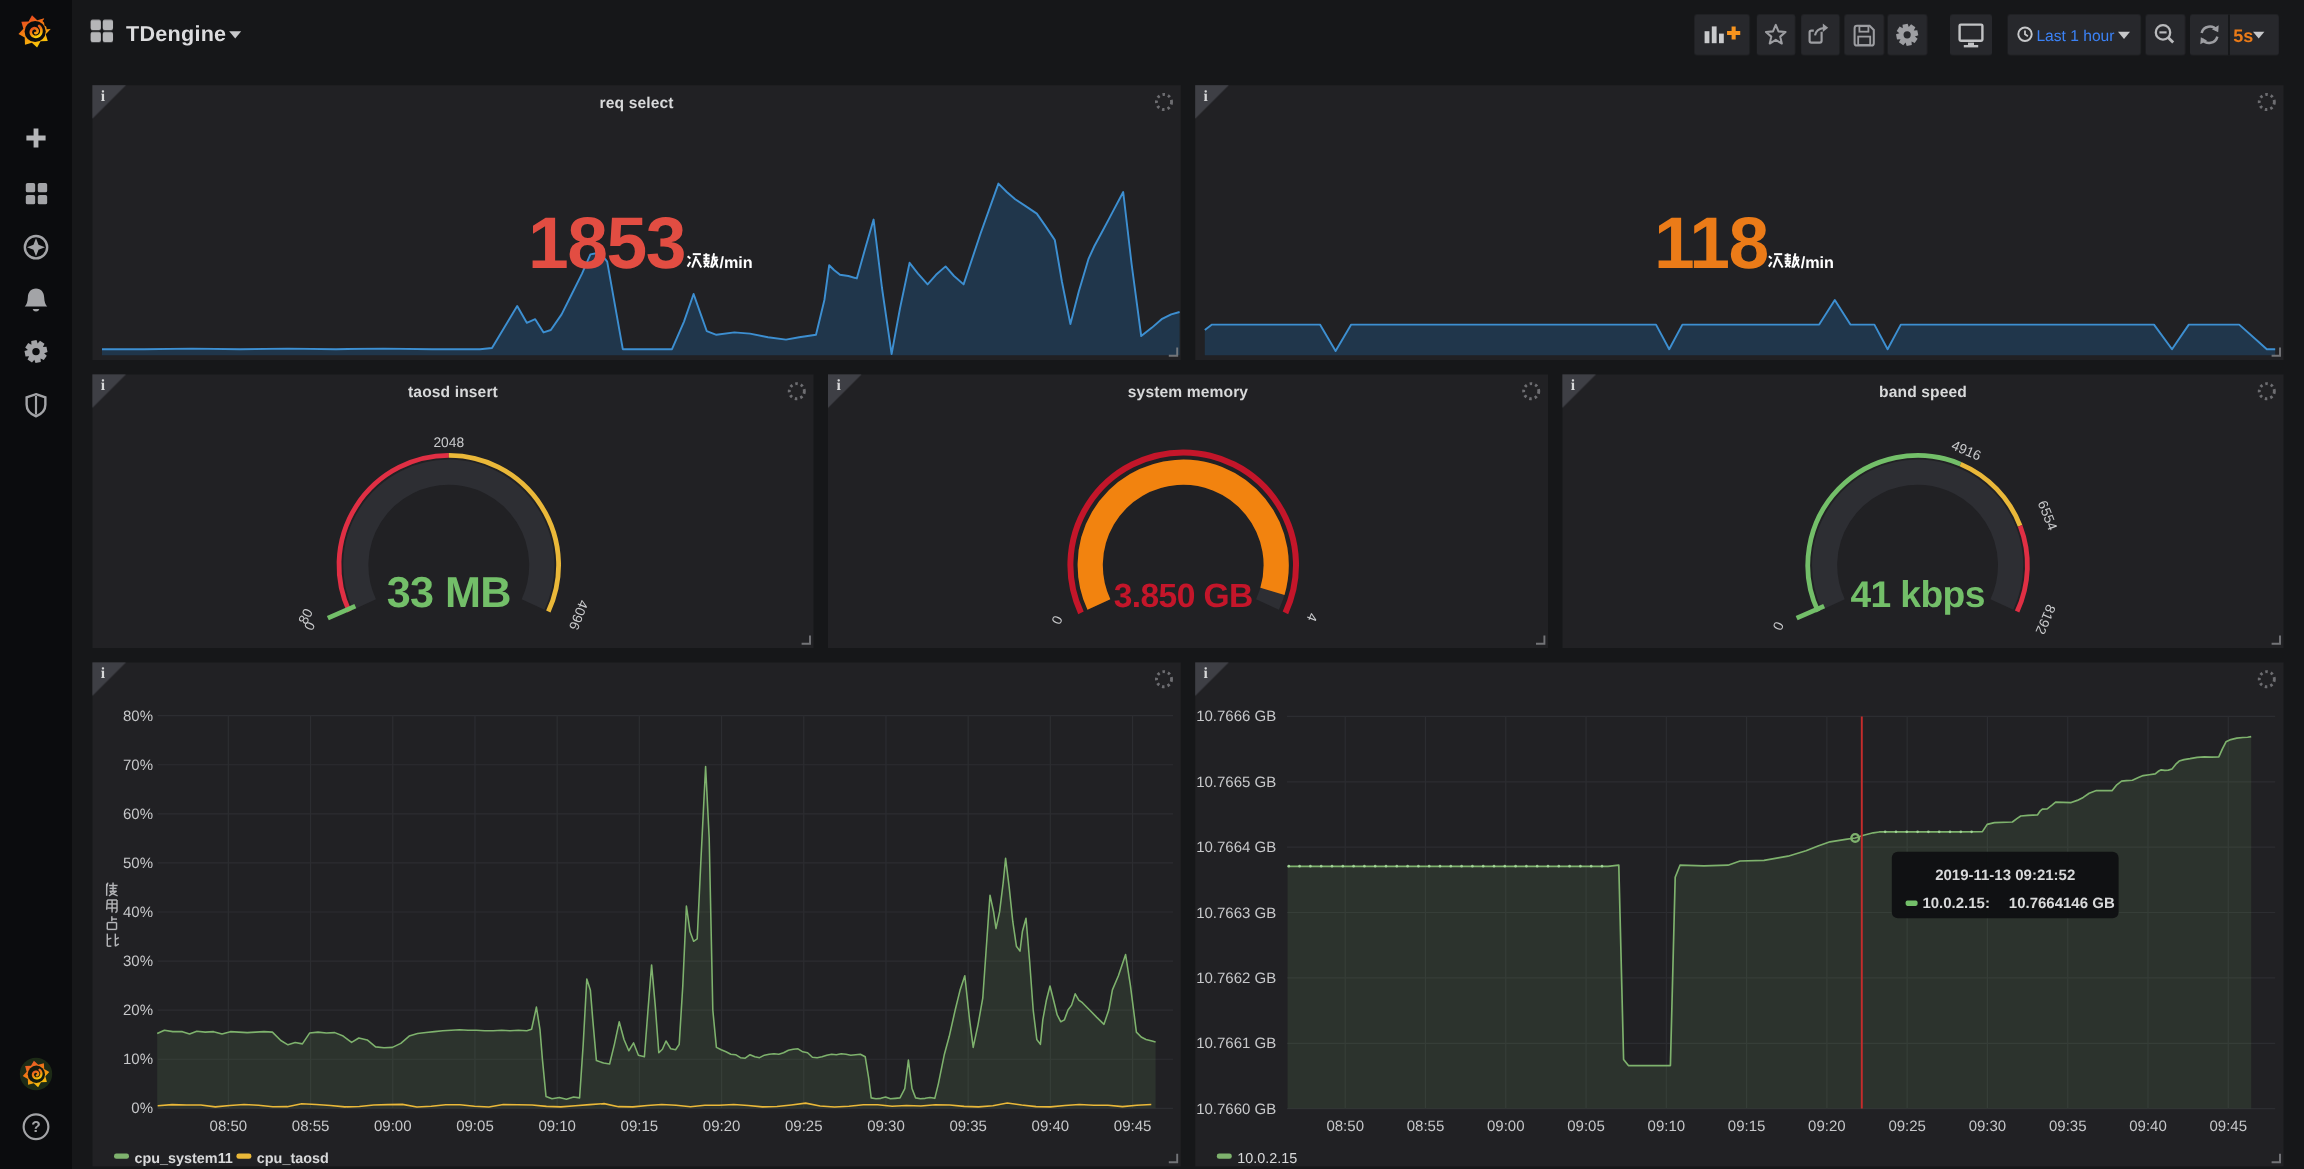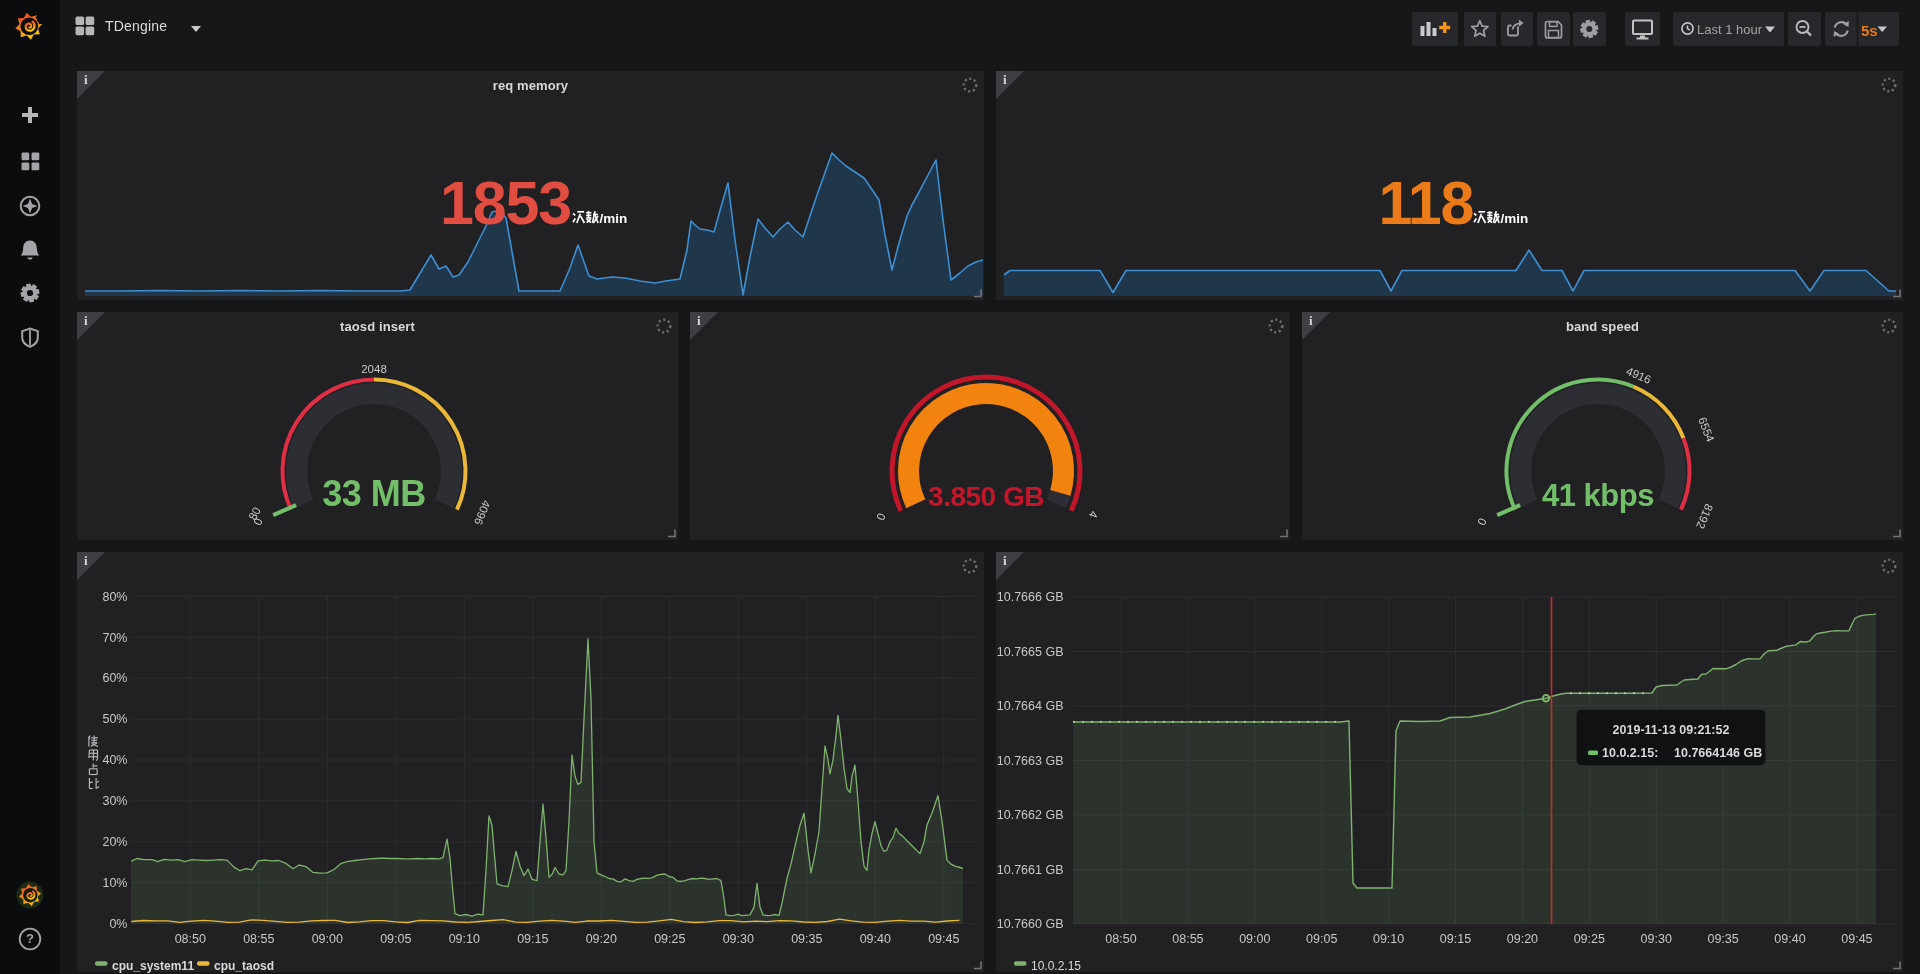--- a/index.html
+++ b/index.html
@@ -35,21 +35,21 @@
 <path d="M36.5 16.2 A 11.5 11.5 0 0 1 40.6 24.2" fill="none" stroke="#0b0c0e" stroke-width="3.4"></path>
 <path d="M32.57 21.63 L33.42 22.53 L34.04 23.56 L34.41 24.69 L34.53 25.84 L34.39 26.97 L34.02 28.02 L33.44 28.94 L32.69 29.69 L31.82 30.25 L30.86 30.60 L29.88 30.72 L28.92 30.63 L28.03 30.34 L27.24 29.87 L26.59 29.26 L26.11 28.54 L25.80 27.75 L25.68 26.94 L25.74 26.14 L25.97 25.41 L26.34 24.76 L26.83 24.23 L27.41 23.83 L28.03 23.58 L28.68 23.48 L29.30 23.53 L29.88 23.70 L30.38 23.99 L30.78 24.37 L31.08 24.81 L31.26 25.28 L31.33 25.76 L31.29 26.21 L31.15 26.63 L30.93 26.97 L30.65 27.25 L30.34 27.43 L30.01 27.53 L29.69 27.55 L29.40 27.50" fill="none" stroke="url(#glog)" stroke-width="2.2" stroke-linecap="round"></path>
 </g>
   </svg>
 <svg style="left:75px;top:16px" width="20" height="20" viewBox="0 0 20 20">
     <rect x="0.5" y="0.5" width="8.6" height="8.6" rx="1.6" fill="#b5b6b8"></rect>
     <rect x="10.6" y="0.5" width="8.6" height="8.6" rx="1.6" fill="#b5b6b8"></rect>
     <rect x="0.5" y="10.6" width="8.6" height="8.6" rx="1.6" fill="#b5b6b8"></rect>
     <rect x="10.6" y="10.6" width="8.6" height="8.6" rx="1.6" fill="#b5b6b8"></rect>
   </svg>
-<div style="position:absolute;left:105px;top:18px;font-size:14px;font-weight:400;color:#dcdcde;letter-spacing:0.2px">TDengine</div>
+<div style="position:absolute;left:105px;top:18px;font-size:18px;font-weight:700;color:#dcdcde;letter-spacing:0.2px">TDengine</div>
 <svg style="left:190px;top:25px" width="12" height="8" viewBox="0 0 12 8">
     <path d="M1 1 L11 1 L6 7 Z" fill="#c7c8ca"></path>
   </svg>
 <svg style="left:0;top:0" width="60" height="974" viewBox="0 0 60 974">
     <path d="M28 107 h4 v6 h6 v4 h-6 v6 h-4 v-6 h-6 v-4 h6 Z" fill="#b5b6b8"></path>
     <rect x="21.5" y="152.5" width="7.8" height="7.8" rx="1.4" fill="#a3a4a7"></rect>
     <rect x="31.5" y="152.5" width="7.8" height="7.8" rx="1.4" fill="#a3a4a7"></rect>
     <rect x="21.5" y="162.5" width="7.8" height="7.8" rx="1.4" fill="#a3a4a7"></rect>
     <rect x="31.5" y="162.5" width="7.8" height="7.8" rx="1.4" fill="#a3a4a7"></rect>
     <circle cx="30" cy="206" r="9.3" fill="none" stroke="#a3a4a7" stroke-width="2"></circle>
@@ -104,26 +104,26 @@
     <circle cx="1802.5" cy="27" r="6" fill="none" stroke="#b9babc" stroke-width="1.9"></circle>
     <line x1="1799.5" y1="27" x2="1805.5" y2="27" stroke="#b9babc" stroke-width="1.8"></line>
     <line x1="1807" y1="31.5" x2="1811" y2="35.5" stroke="#b9babc" stroke-width="2.4"></line>
     <path d="M1847.3 25.3 a7 7 0 0 0 -12.6 2.2" fill="none" stroke="#9d9ea2" stroke-width="2.1"></path>
     <path d="M1848.9 21.1 l-0.4 5.8 -5.2 -2.6 Z" fill="#9d9ea2"></path>
     <path d="M1835.2 32.7 a7 7 0 0 0 12.6 -2.2" fill="none" stroke="#9d9ea2" stroke-width="2.1"></path>
     <path d="M1833.6 36.9 l0.4 -5.8 5.2 2.6 Z" fill="#9d9ea2"></path>
     <line x1="1857.5" y1="12" x2="1857.5" y2="46" stroke="#161719" stroke-width="1.5"></line>
     <path d="M1877.5 26.5 h9.5 l-4.75 5.6 Z" fill="#c7c8ca"></path>
   </svg>
-<div style="position:absolute;left:1697px;top:22px;font-size:13px;color:#a3a3a3;font-weight:500">Last 1 hour</div>
+<div style="position:absolute;left:1697px;top:22px;font-size:13px;color:#3b82f6;font-weight:500">Last 1 hour</div>
 <div style="position:absolute;left:1861px;top:21.5px;font-size:15px;color:#eb7b18;font-weight:700">5s</div>
 <div class="panel" style="left:77px;top:71px;width:907px;height:229px">
     <div class="icorner"></div>
     <div class="ilett">i</div>
-    <div class="ptitle">req memory</div>
+    <div class="ptitle">req select</div>
     <svg style="left:0;top:0" width="907" height="229" viewBox="0 0 907 229">
       <polygon points="8.0,220.0 43.0,220.0 83.0,219.5 123.0,220.0 163.0,219.5 203.0,220.0 243.0,219.5 283.0,220.0 323.0,220.0 333.0,219.0 354.0,184.0 362.0,198.0 369.0,195.0 376.0,206.0 382.0,204.0 391.0,191.0 399.0,175.0 408.0,157.0 415.0,141.0 420.0,140.0 425.0,142.0 429.0,147.0 442.0,220.0 463.0,220.0 483.0,220.0 493.0,197.0 501.0,174.0 507.0,191.0 512.0,205.0 520.0,208.0 535.0,206.0 548.0,207.0 563.0,210.0 578.0,212.0 589.0,210.0 603.0,208.0 610.0,179.0 614.0,150.0 618.0,154.0 623.0,158.0 630.0,159.0 637.0,161.0 644.0,136.0 651.0,112.0 658.0,169.0 666.0,224.0 673.0,186.0 681.0,148.0 688.0,157.0 696.0,166.0 703.0,158.0 711.0,151.0 718.0,159.0 726.0,166.0 740.0,124.0 755.0,82.0 762.0,89.0 769.0,95.0 778.0,101.0 787.0,107.0 794.0,117.0 800.0,126.0 802.0,129.0 808.0,164.0 815.0,199.0 822.0,172.0 830.0,145.0 835.0,134.0 841.0,123.0 850.0,106.0 859.0,89.0 866.0,149.0 874.0,209.0 883.0,202.0 891.0,195.0 899.0,191.0 906.0,189.0 906.0,225 8.0,225" fill="rgba(31,120,193,0.25)"></polygon>
       <polyline points="8.0,220.0 43.0,220.0 83.0,219.5 123.0,220.0 163.0,219.5 203.0,220.0 243.0,219.5 283.0,220.0 323.0,220.0 333.0,219.0 354.0,184.0 362.0,198.0 369.0,195.0 376.0,206.0 382.0,204.0 391.0,191.0 399.0,175.0 408.0,157.0 415.0,141.0 420.0,140.0 425.0,142.0 429.0,147.0 442.0,220.0 463.0,220.0 483.0,220.0 493.0,197.0 501.0,174.0 507.0,191.0 512.0,205.0 520.0,208.0 535.0,206.0 548.0,207.0 563.0,210.0 578.0,212.0 589.0,210.0 603.0,208.0 610.0,179.0 614.0,150.0 618.0,154.0 623.0,158.0 630.0,159.0 637.0,161.0 644.0,136.0 651.0,112.0 658.0,169.0 666.0,224.0 673.0,186.0 681.0,148.0 688.0,157.0 696.0,166.0 703.0,158.0 711.0,151.0 718.0,159.0 726.0,166.0 740.0,124.0 755.0,82.0 762.0,89.0 769.0,95.0 778.0,101.0 787.0,107.0 794.0,117.0 800.0,126.0 802.0,129.0 808.0,164.0 815.0,199.0 822.0,172.0 830.0,145.0 835.0,134.0 841.0,123.0 850.0,106.0 859.0,89.0 866.0,149.0 874.0,209.0 883.0,202.0 891.0,195.0 899.0,191.0 906.0,189.0" fill="none" stroke="#3d8fd1" stroke-width="1.6" stroke-linejoin="round"></polyline>
       <text x="428.5" y="152.6" text-anchor="middle" font-size="61" font-weight="700" fill="#e24d42" letter-spacing="-1.2">1853</text>
       <line x1="496.0" y1="142.5" x2="498.3" y2="144.4" stroke="#ffffff" stroke-width="1.7"></line>
       <line x1="498.3" y1="147.4" x2="496.0" y2="151.2" stroke="#ffffff" stroke-width="1.7"></line>
       <line x1="500.3" y1="140.8" x2="507.1" y2="140.8" stroke="#ffffff" stroke-width="1.7"></line>
       <line x1="503.3" y1="142.7" x2="499.8" y2="152.0" stroke="#ffffff" stroke-width="1.7"></line>
       <line x1="503.5" y1="144.9" x2="507.4" y2="152.0" stroke="#ffffff" stroke-width="1.7"></line>
       <line x1="511.5" y1="140.1" x2="511.5" y2="146.4" stroke="#ffffff" stroke-width="1.6"></line>
@@ -182,20 +182,21 @@
       <text x="181.2" y="203.4" text-anchor="middle" font-size="11.5" fill="#c9cacc" transform="rotate(-63 181.2 203.4)">80</text>
       <text x="401.6" y="199.1" text-anchor="middle" font-size="11.5" fill="#c9cacc" transform="rotate(111 401.6 199.1)">4096</text>
       <text x="297" y="194" text-anchor="middle" font-size="36" font-weight="700" fill="#73bf69" letter-spacing="-0.5">33 MB</text>
       <circle cx="587" cy="14" r="6.3" fill="none" stroke="#8e8f93" stroke-width="2.4" stroke-dasharray="2.1 2.6" opacity="0.7"></circle>
       <path d="M591 224.5 h7 v-7" fill="none" stroke="#87888c" stroke-width="1.6" opacity="0.8"></path>
     </svg>
   </div>
 <div class="panel" style="left:690px;top:312px;width:600px;height:228px">
     <div class="icorner"></div>
     <div class="ilett">i</div>
+    <div class="ptitle">system memory</div>
     <svg style="left:0;top:0" width="600" height="228" viewBox="0 0 600 228">
       <path d="M225.76 191.75 A77.5 77.5 0 1 1 366.24 191.75" fill="none" stroke="#2d2e33" stroke-width="21"></path>
       <path d="M225.76 191.75 A77.5 77.5 0 1 1 370.36 180.85" fill="none" stroke="#f2830f" stroke-width="21"></path>
       <path d="M210.81 198.73 A94 94 0 1 1 381.19 198.73" fill="none" stroke="#c4162a" stroke-width="5"></path>
       <text x="194.5" y="206.3" text-anchor="middle" font-size="11.5" fill="#c9cacc" transform="rotate(-65 194.5 206.3)">0</text>
       <text x="399.8" y="201.0" text-anchor="middle" font-size="11.5" fill="#c9cacc" transform="rotate(112 399.8 201.0)">4</text>
       <text x="296" y="194" text-anchor="middle" font-size="28" font-weight="700" fill="#c4162a" letter-spacing="-0.5">3.850 GB</text>
       <circle cx="586" cy="14" r="6.3" fill="none" stroke="#8e8f93" stroke-width="2.4" stroke-dasharray="2.1 2.6" opacity="0.7"></circle>
       <path d="M590 224.5 h7 v-7" fill="none" stroke="#87888c" stroke-width="1.6" opacity="0.8"></path>
     </svg>

